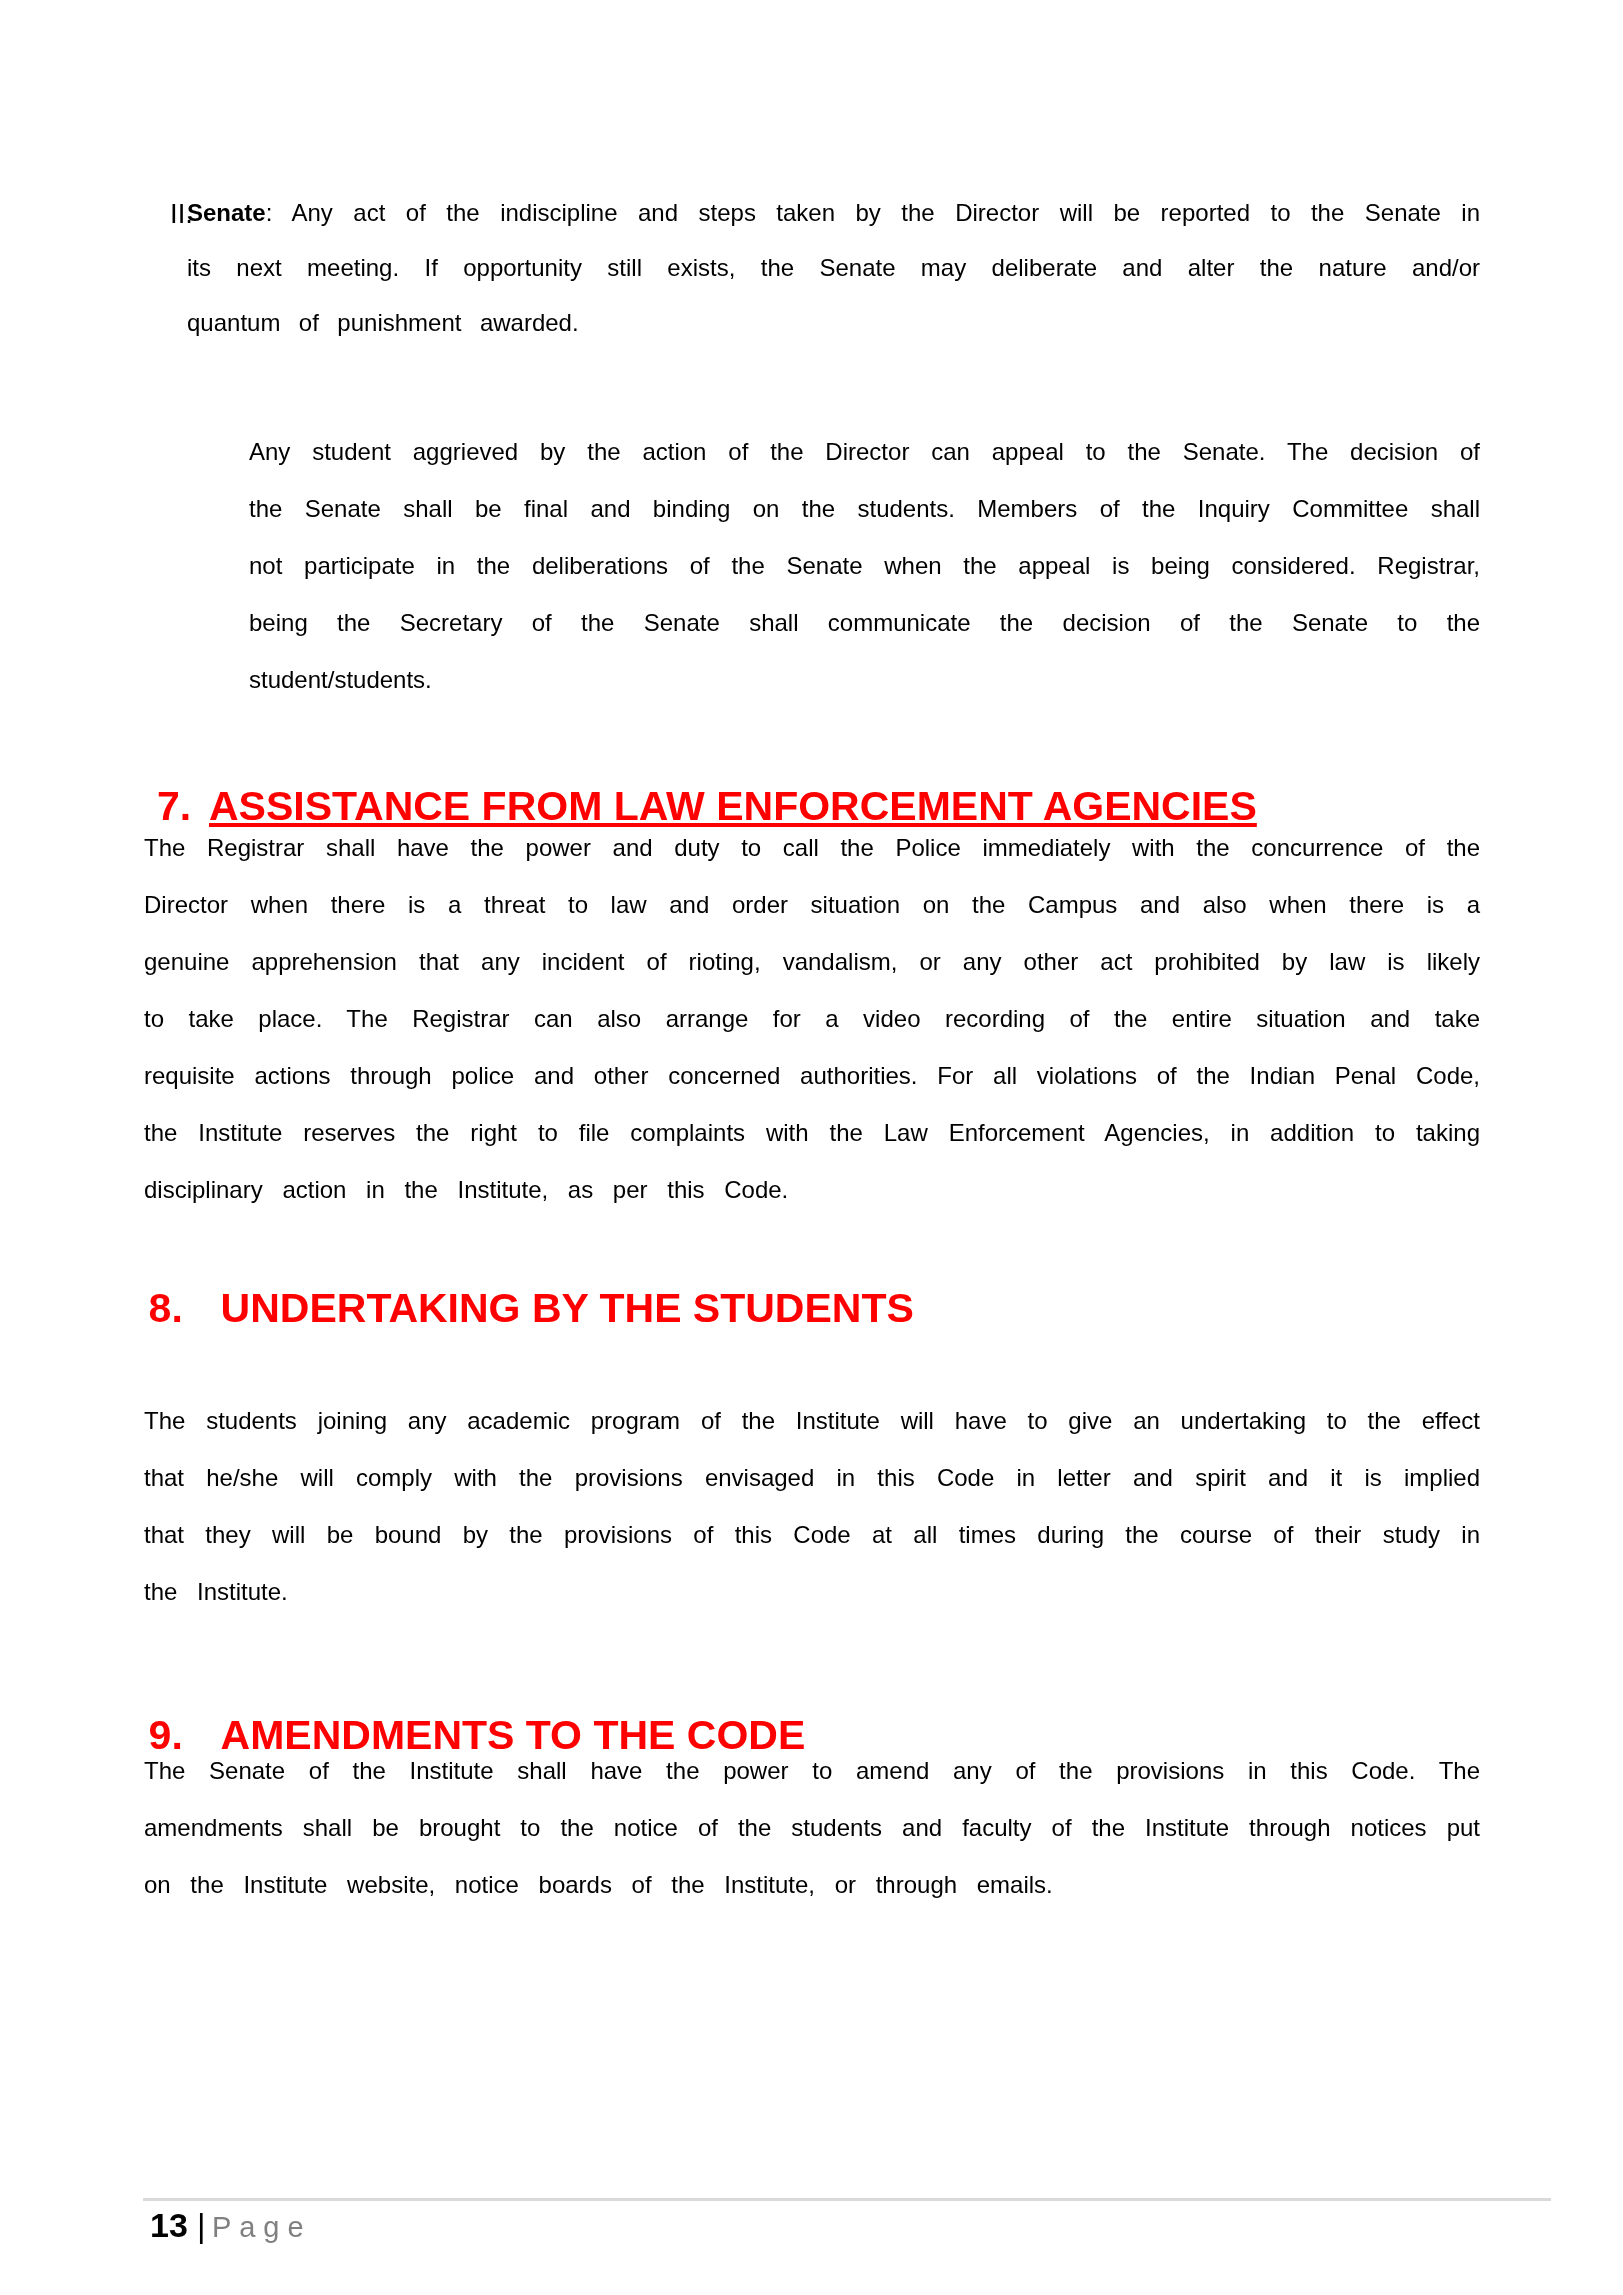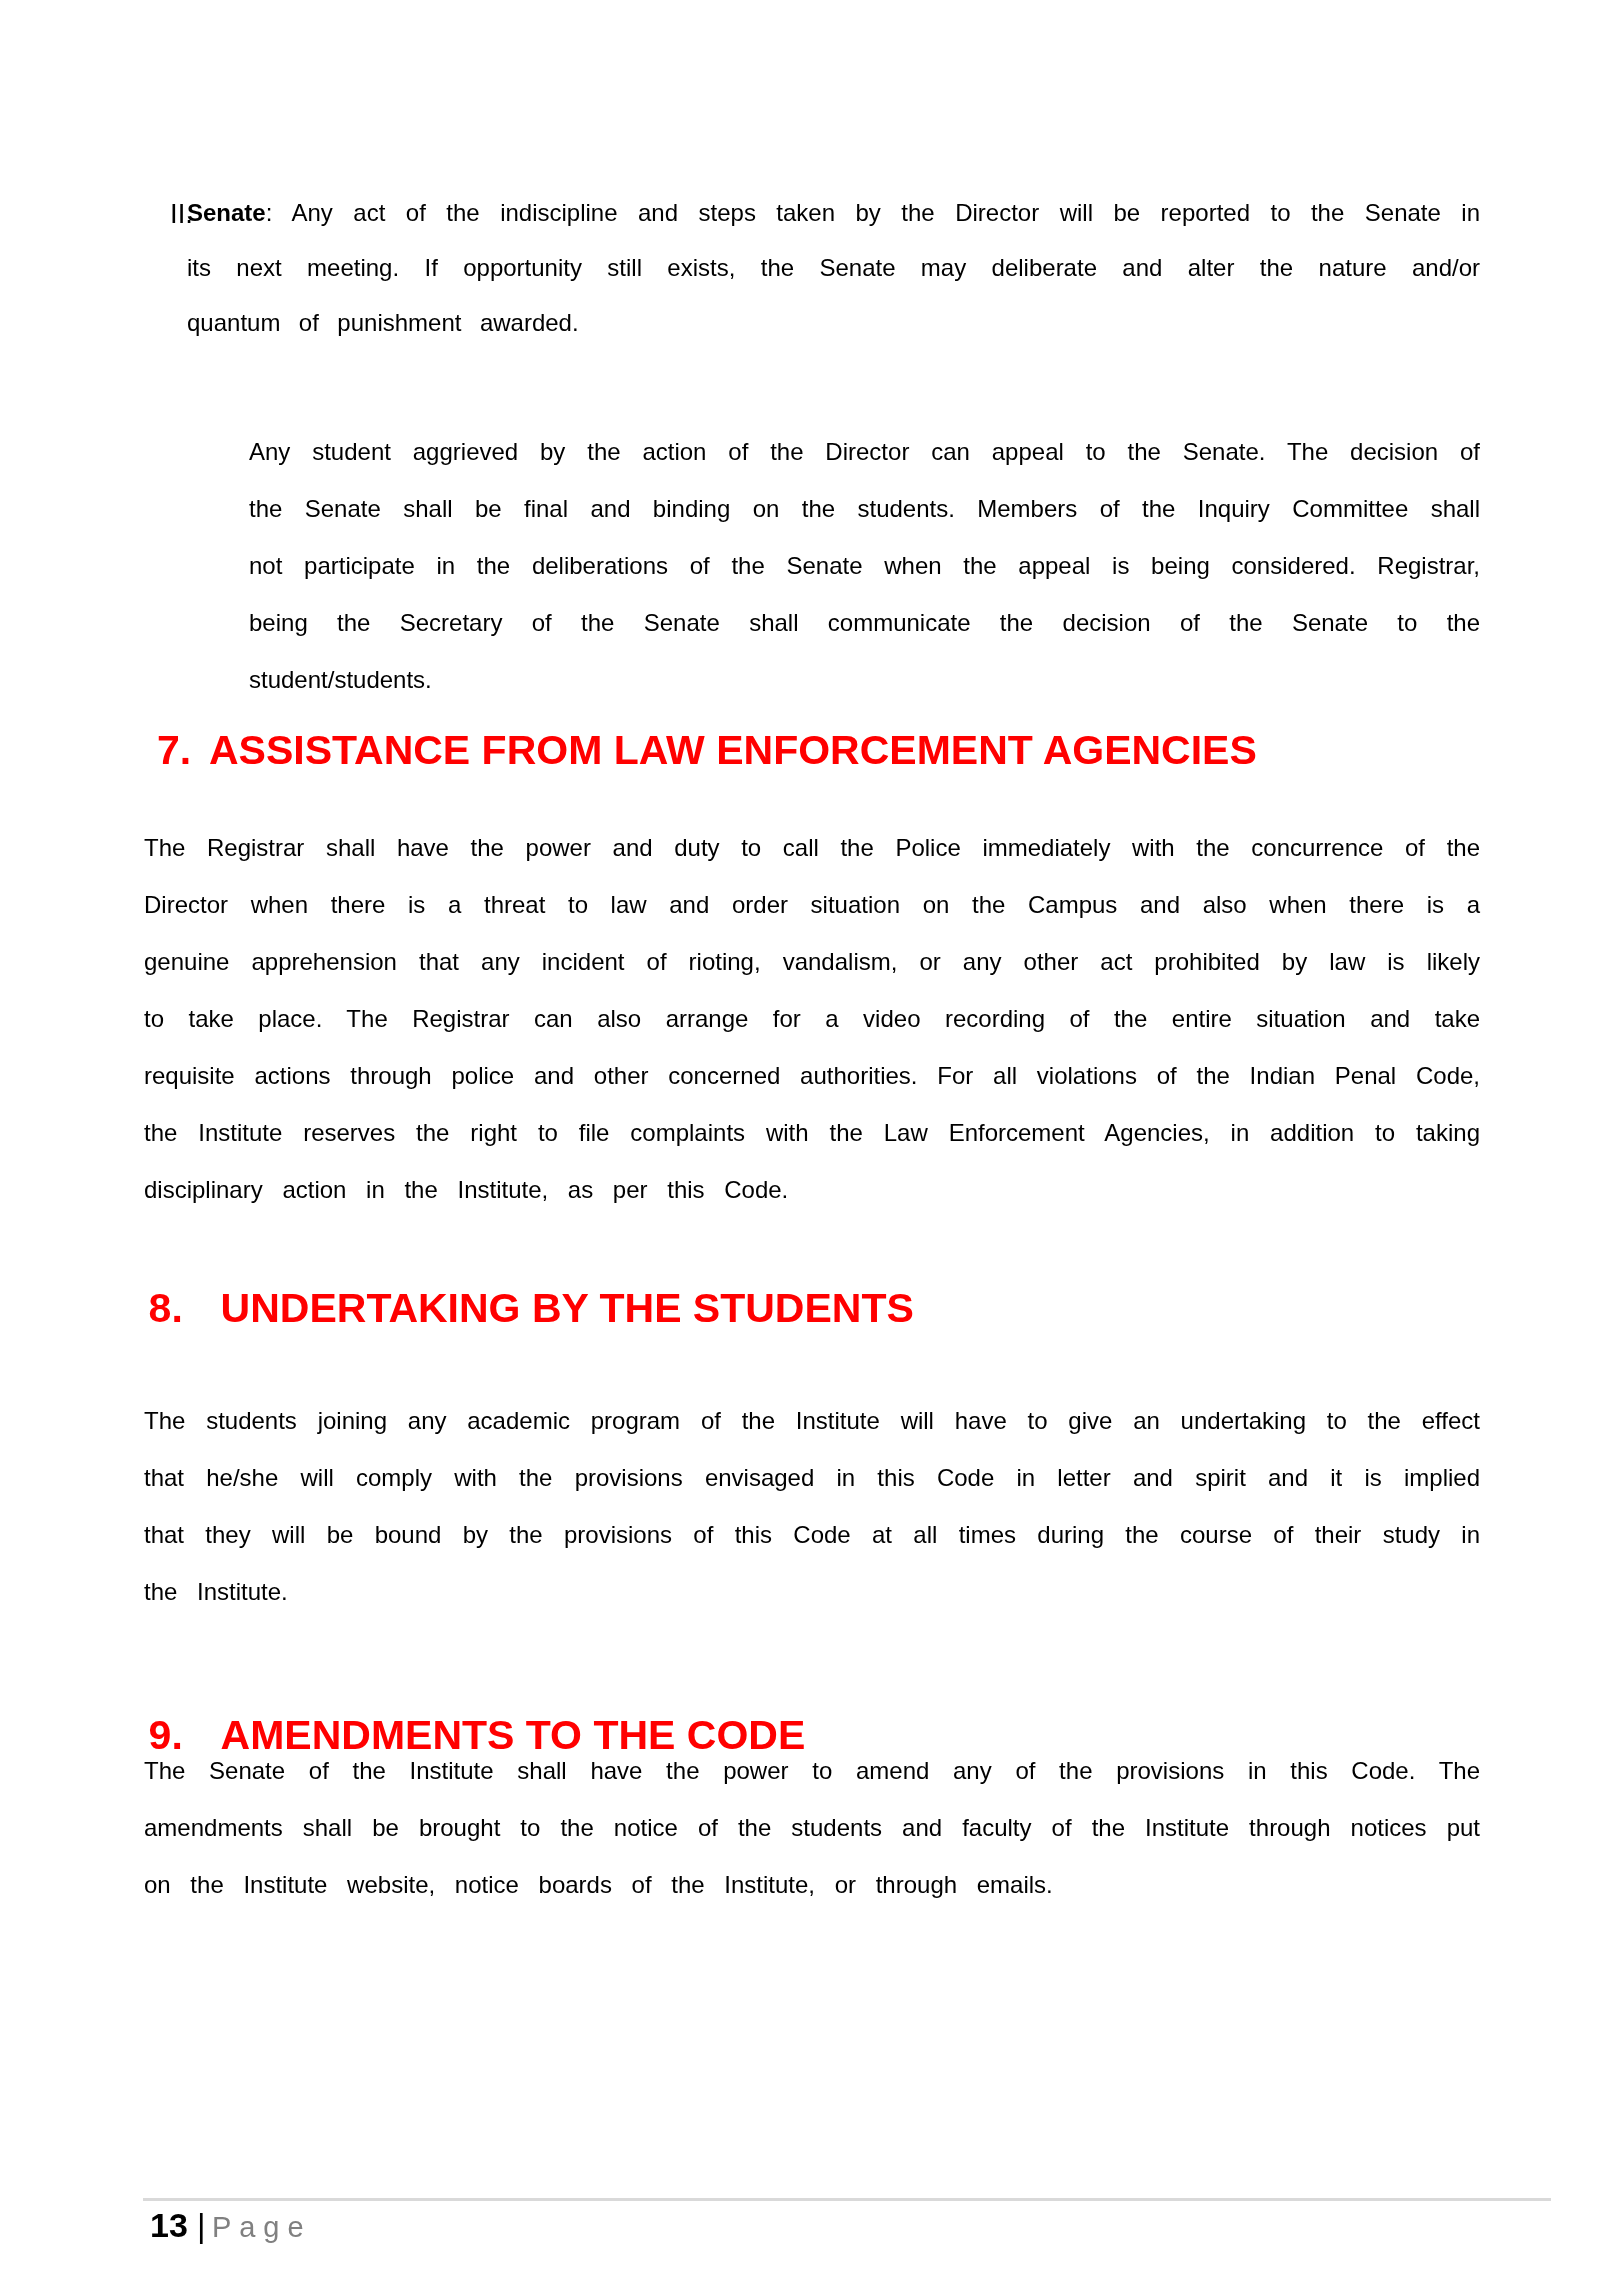--- a/index.html
+++ b/index.html
@@ -105,21 +105,21 @@
 
   <div class="list-item" style="top:185px;">
     <span class="list-marker">II.</span>
     <div class="list-body">
       <span class="bold-lead">Senate</span><span>: Any act of the indiscipline and steps taken by the Director will be reported to the Senate in its next meeting. If opportunity still exists, the Senate may deliberate and alter the nature and/or quantum of punishment awarded.</span>
     </div>
   </div>
 
   <div class="para" style="top:423px; left:249px; width:1231px;">Any student aggrieved by the action of the Director can appeal to the Senate. The decision of the Senate shall be final and binding on the students. Members of the Inquiry Committee shall not participate in the deliberations of the Senate when the appeal is being considered. Registrar, being the Secretary of the Senate shall communicate the decision of the Senate to the student/students.</div>
 
-  <div class="heading h7" style="top:726px;">
+  <div class="heading h7" style="top:782px;text-decoration:underline;">
     <span class="h-num">7.</span><span>ASSISTANCE FROM LAW ENFORCEMENT AGENCIES</span>
   </div>
   <div class="para" style="top:819px; left:144px; width:1336px;">The Registrar shall have the power and duty to call the Police immediately with the concurrence of the Director when there is a threat to law and order situation on the Campus and also when there is a genuine apprehension that any incident of rioting, vandalism, or any other act prohibited by law is likely to take place. The Registrar can also arrange for a video recording of the entire situation and take requisite actions through police and other concerned authorities. For all violations of the Indian Penal Code, the Institute reserves the right to file complaints with the Law Enforcement Agencies, in addition to taking disciplinary action in the Institute, as per this Code.</div>
 
   <div class="heading h8" style="top:1284px;">
     <span class="h-num">8.</span><span>UNDERTAKING BY THE STUDENTS</span>
   </div>
   <div class="para" style="top:1392px; left:144px; width:1336px;">The students joining any academic program of the Institute will have to give an undertaking to the effect that he/she will comply with the provisions envisaged in this Code in letter and spirit and it is implied that they will be bound by the provisions of this Code at all times during the course of their study in the Institute.</div>
 
   <div class="heading h9" style="top:1681px;margin-top:30px;">

